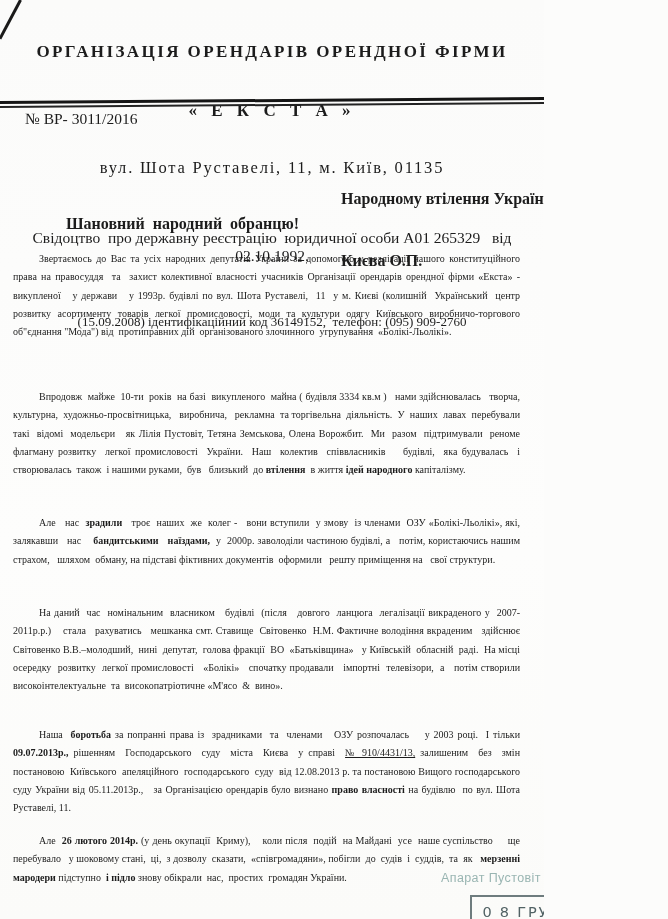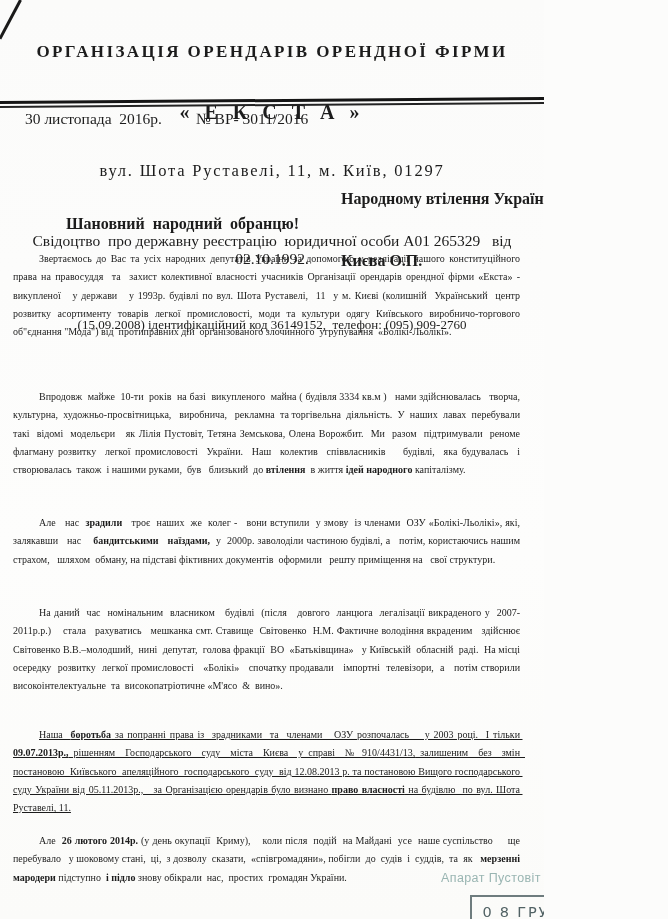--- a/index.html
+++ b/index.html
@@ -19,21 +19,21 @@
     background: #1a1a1a;
     transform: rotate(-62deg);
   }
   .letterhead {
     position: absolute;
     top: 6px; left: 0; right: 0;
     text-align: center;
     white-space: pre-wrap;
   }
   .h1 { font-size: 17px; font-weight: 700; letter-spacing: 2.4px; }
-  .h2 { font-size: 20px; font-weight: 700; letter-spacing: 5px; margin-top: 3px; }
+  .h2 { font-size: 17px; font-weight: 700; letter-spacing: 5px; margin-top: 3px; }
   .h3 { font-size: 16.5px; letter-spacing: 1.8px; margin-top: 1px; }
   .h4 { font-size: 15.5px; margin-top: 15px; }
   .h5 { font-size: 13px; margin-top: 13px; }
   .rule {
     position: absolute; left: -3px; right: -3px; top: 99px;
     transform: rotate(-0.4deg);
   }
   .rule .a { height: 2.6px; background: #151515; }
   .rule .b { height: 1.7px; background: #232323; margin-top: 2.4px; }
   .refline {
@@ -60,21 +60,21 @@
     line-height: 18.3px;
     text-align: justify;
     text-indent: 26px;
     white-space: pre-wrap;
     z-index: 1;
   }
   .p1 { top: 250px; }
   .p2 { top: 372px; margin-top: 16px; }
   .p3 { top: 514px; }
   .p4 { top: 604px; }
-  .p5 { top: 726px; text-decoration: underline; }
+  .p5 { top: 726px; }
   .p6 { top: 832px; }
   .b { font-weight: 700; }
   .u { text-decoration: underline; }
   .stamp-text {
     position: absolute; top: 871px; left: 441px;
     font-family: "Liberation Sans", sans-serif;
     font-size: 12.5px;
     letter-spacing: 0.4px;
     color: rgba(125, 162, 158, 0.78);
     white-space: pre;
@@ -98,31 +98,31 @@
 </style>
 </head>
 <body>
 
 <div class="page">
   <div class="artifact"></div>
 
   <div class="letterhead">
     <div class="h1">ОРГАНІЗАЦІЯ ОРЕНДАРІВ ОРЕНДНОЇ ФІРМИ</div>
     <div class="h2">« Е К С Т А »</div>
-    <div class="h3">вул. Шота Руставелі, 11, м. Київ, 01297</div>
+    <div class="h3">вул. Шота Руставелі, 11, м. Київ, 01135</div>
     <div class="h4">Свідоцтво  про державну реєстрацію  юридичної особи А01 265329   від 02.10.1992.</div>
     <div class="h5">(15.09.2008) ідентифікаційний код 36149152,  телефон: (095) 909-2760</div>
   </div>
 
   <div class="rule">
     <div class="a"></div>
     <div class="b"></div>
   </div>
 
-  <div class="refline"><span>30 листопада  2016р.</span><span>№ ВР- 3011/2016</span></div>
+  <div class="refline"><span>№ ВР- 3011/2016</span></div>
 
   <div class="recipient">
     <div>Народному втілення України</div>
     <div>Києва О.П.</div>
   </div>
 
   <div class="salutation">Шановний  народний  обранцю!</div>
 
   <p class="para p1"><span>Звертаємось до Вас та усіх народних депутатів України за допомогою у реалізації нашого конституційного права на правосуддя  та  захист колективної власності учасників Організації орендарів орендної фірми «Екста» - викупленої   у держави   у 1993р. будівлі по вул. Шота Руставелі,  11  у м. Києві (колишній  Український  центр розвитку асортименту товарів легкої промисловості, моди та культури одягу Київського виробничо-торгового об"єднання "Мода") від  протиправних дій  організованого злочинного  угрупування  «Болікі-Льолікі».</span></p>
 

